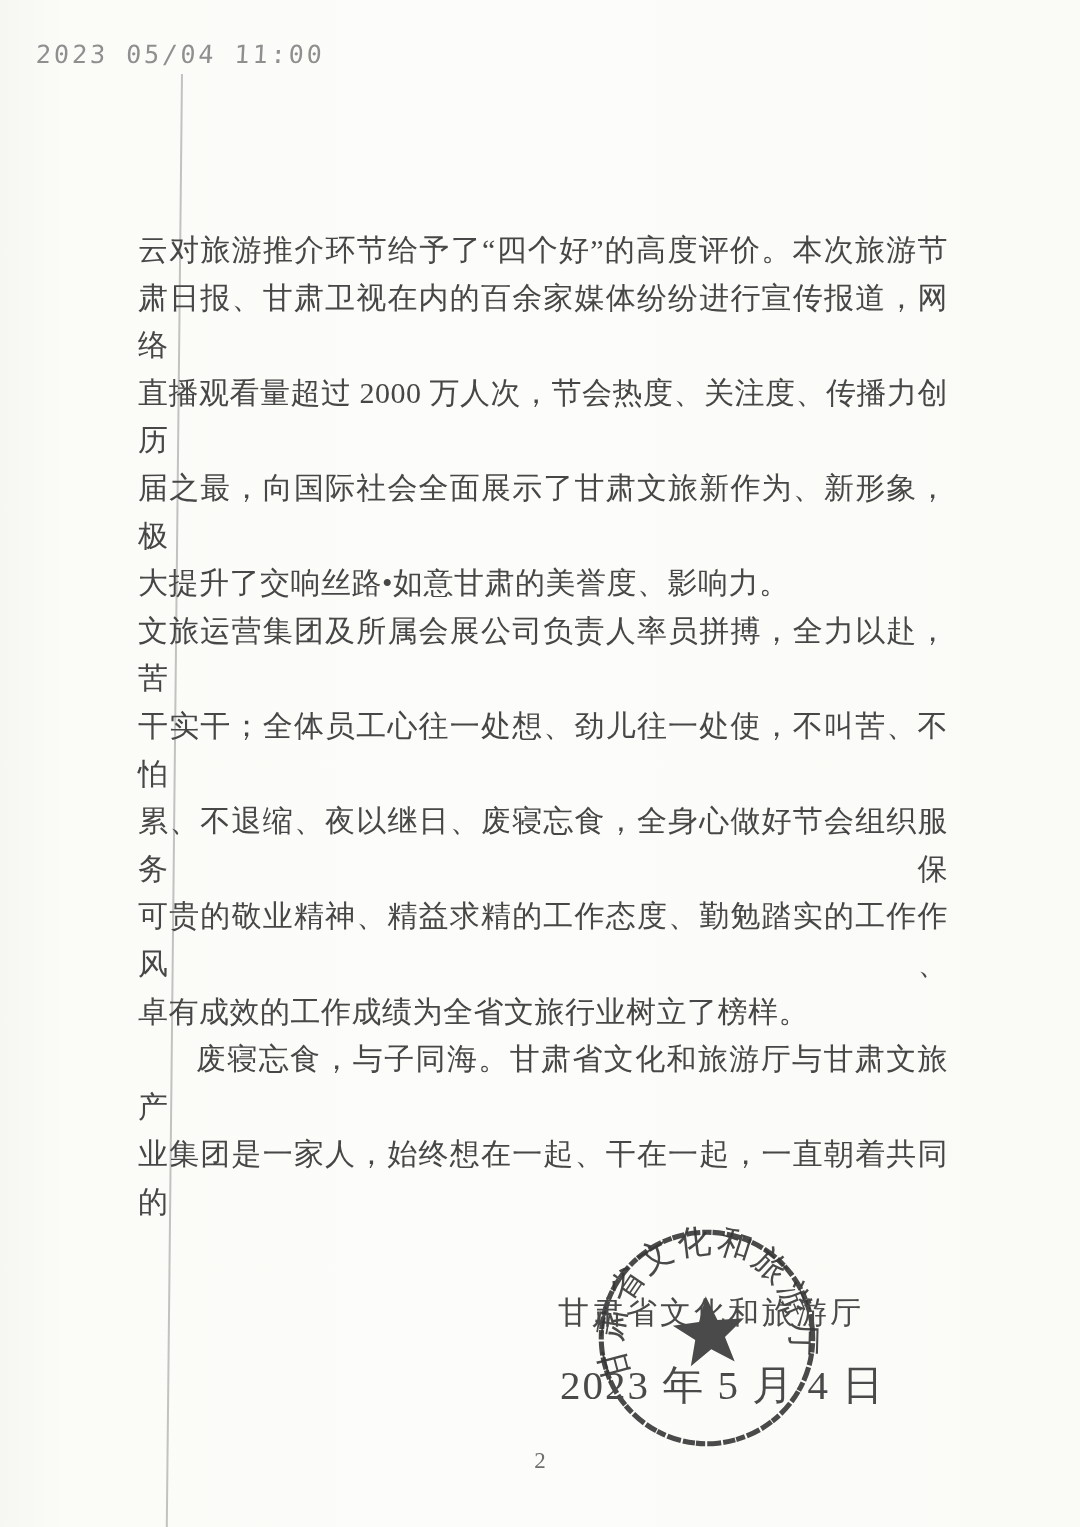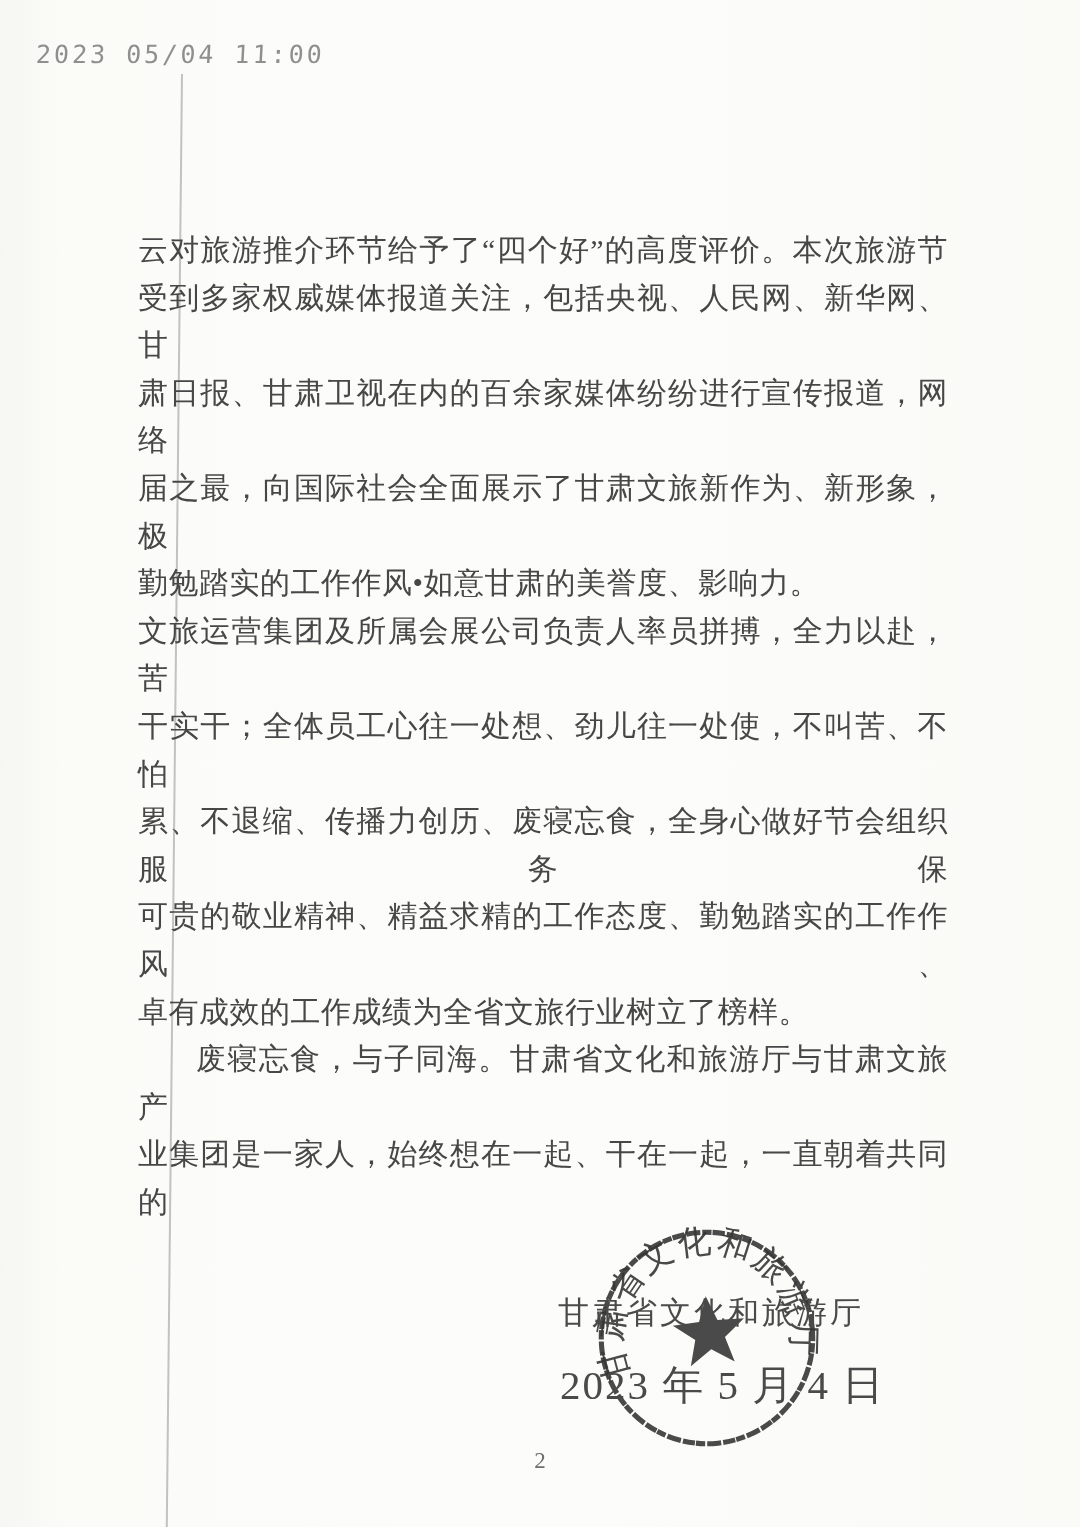--- a/index.html
+++ b/index.html
@@ -52,27 +52,27 @@
 <body>
 
 <div class="page">
 
   <div class="timestamp">2023 05/04 11:00</div>
 
   <div class="scanline"></div>
 
   <div class="body-text">
     <div class="line fill">云对旅游推介环节给予了“四个好”的高度评价。本次旅游节</div>
-    <div class="line fill">受到多家权威媒体报道关注，包括央视、人民网、新华网、甘</div>
     <div class="line fill">肃日报、甘肃卫视在内的百余家媒体纷纷进行宣传报道，网络</div>
+    <div class="line fill">直播观看量超过 2000 万人次，节会热度、关注度、传播力创历</div>
     <div class="line fill">届之最，向国际社会全面展示了甘肃文旅新作为、新形象，极</div>
-    <div class="line">勤勉踏实的工作作风•如意甘肃的美誉度、影响力。</div>
+    <div class="line">大提升了交响丝路•如意甘肃的美誉度、影响力。</div>
     <div class="line fill">文旅运营集团及所属会展公司负责人率员拼搏，全力以赴，苦</div>
     <div class="line fill">干实干；全体员工心往一处想、劲儿往一处使，不叫苦、不怕</div>
-    <div class="line fill">累、不退缩、传播力创历、废寝忘食，全身心做好节会组织服务保</div>
+    <div class="line fill">累、不退缩、夜以继日、废寝忘食，全身心做好节会组织服务保</div>
     <div class="line fill">可贵的敬业精神、精益求精的工作态度、勤勉踏实的工作作风、</div>
     <div class="line">卓有成效的工作成绩为全省文旅行业树立了榜样。</div>
     <div class="line fill indent">废寝忘食，与子同海。甘肃省文化和旅游厅与甘肃文旅产</div>
     <div class="line fill">业集团是一家人，始终想在一起、干在一起，一直朝着共同的</div>
 
   </div>
 
   <div class="seal">
     <svg viewBox="0 0 240 240" xmlns="http://www.w3.org/2000/svg">
       <circle cx="120" cy="120" r="104" fill="none" stroke="#262626" stroke-width="5" stroke-opacity="0.9" stroke-dasharray="14 2 9 1 12 2"></circle>

